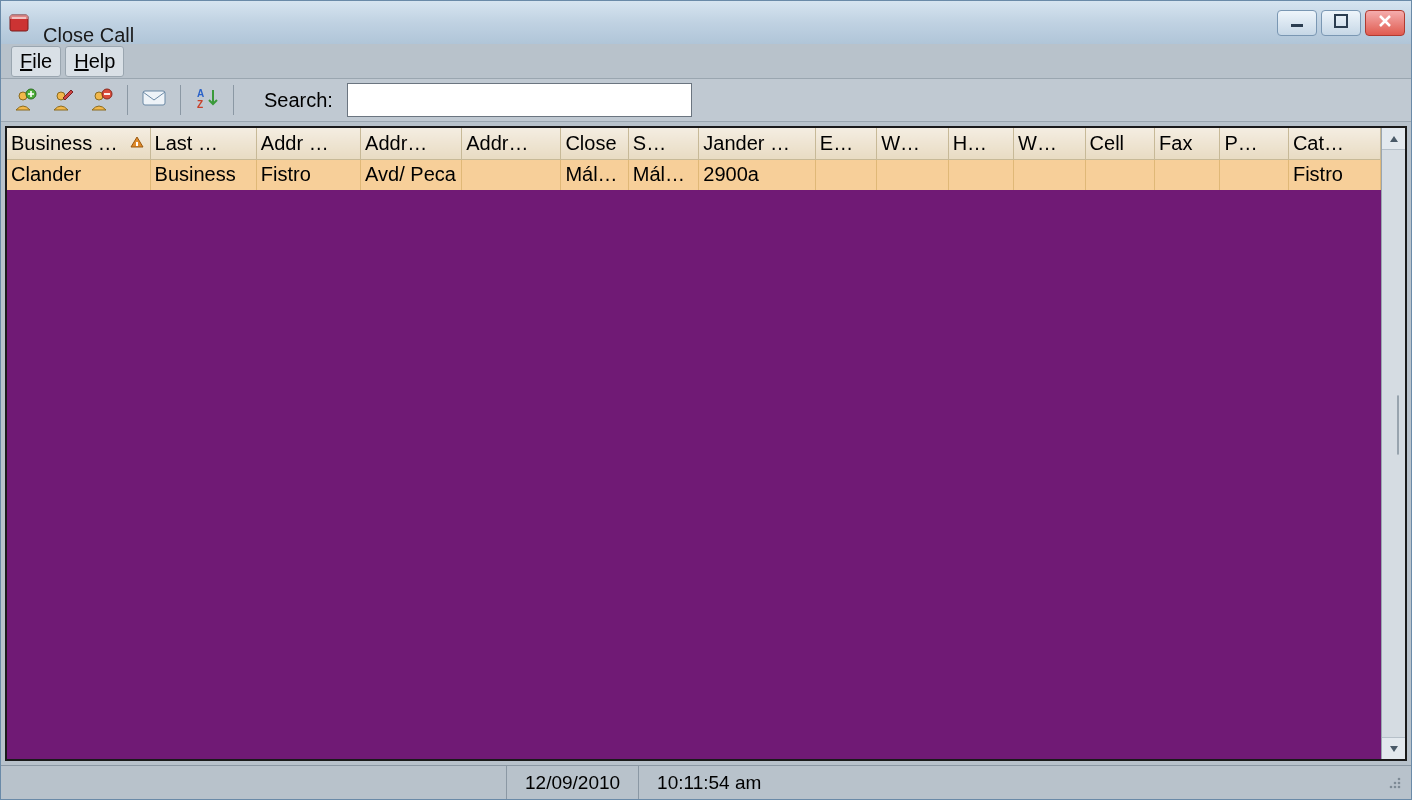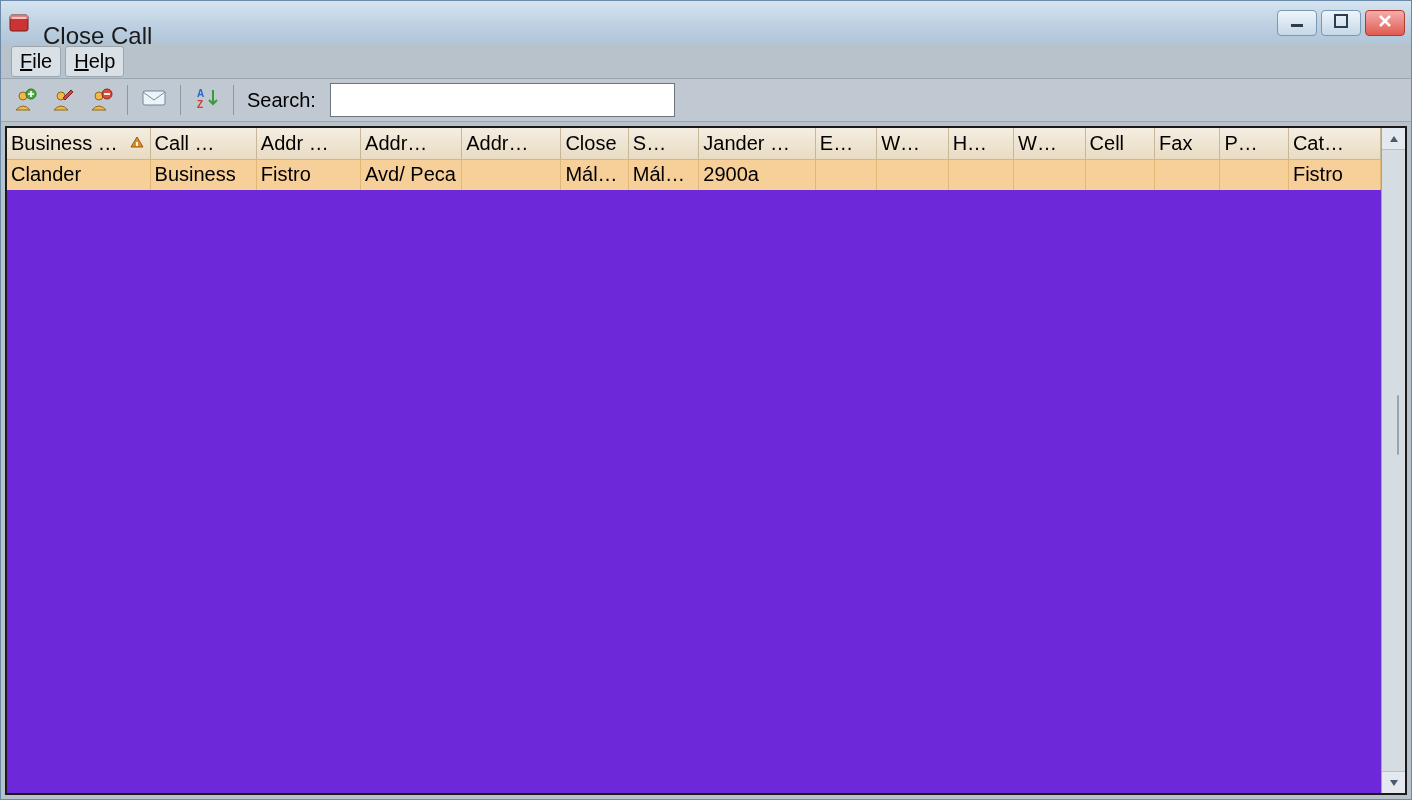--- a/index.html
+++ b/index.html
@@ -11,21 +11,21 @@
     height: 44px;
     background: linear-gradient(to bottom, #d6e4f0 0%, #c0d2e2 50%, #b0c5d8 100%);
     border: 1px solid #6a8aa8;
     border-bottom: none;
     display: flex;
     align-items: center;
     padding: 0 6px;
     position: relative;
   }
   .titlebar .app-icon { margin-right: 10px; display:flex; align-items:center; }
-  .titlebar .title { font-size: 24px; color: #1a1a1a; margin-top: 26px; }
+  .titlebar .title { font-size: 20px; color: #1a1a1a; margin-top: 26px; }
   .window-controls { margin-left: auto; display: flex; gap: 4px; }
   .win-btn {
     width: 40px; height: 26px;
     border: 1px solid #7a97b3; border-radius: 4px;
     background: linear-gradient(to bottom,#eef5fb,#c6d7e6);
     display:flex; align-items:center; justify-content:center;
     cursor: pointer;
   }
   .win-btn.close { background: linear-gradient(to bottom,#f5adad,#e05b4f); border-color:#b03a30; }
 
@@ -67,34 +67,34 @@
     align-items:center;
     padding: 0 8px;
     gap: 6px;
   }
   .tool-btn {
     width: 32px; height: 32px;
     display:flex; align-items:center; justify-content:center;
     border-radius:3px; cursor:pointer;
   }
   .tool-sep { width:1px; height:30px; background:#8b98a4; margin:0 4px; }
-  .search-lbl { font-size:20px; margin-left:3px; margin-right:8px; }
+  .search-lbl { font-size:20px; margin-left:20px; margin-right:8px; }
   .search-input {
     width: 345px; height: 34px;
     border: 1px solid #6b7580;
     background:#fff;
     font-size:18px;
     padding: 2px 6px;
   }
 
   
   .main {
     flex:1;
     margin: 4px;
-    background:#6d28d9;
+    background:#701a75;
     border: 2px solid #1a1a1a;
     display:flex;
     position:relative;
   }
   .grid-wrap { flex:1; overflow:hidden; position:relative; }
   table.grid { border-collapse: collapse; width:100%; table-layout: fixed; }
   table.grid th {
     background: linear-gradient(to bottom,#f4ede1,#e8dbc2);
     border-right: 1px solid #c7b997;
     border-bottom: 1px solid #c7b997;
@@ -271,21 +271,21 @@
             <col style="width: 64px;">
             <col style="width: 67px;">
             <col style="width: 90px;">
           </colgroup>
           <thead>
             <tr>
               <th>Business …<span class="sort-icon"><svg width="18" height="18">
                     <path d="M9 3 L15 13 L3 13 Z" fill="#e08a2a" stroke="#9a5a12"></path>
                     <rect x="8" y="8" width="2" height="4" fill="#fff"></rect>
                   </svg></span></th>
-              <th>Call …</th>
+              <th>Last …</th>
               <th>Addr …</th>
               <th>Addr…</th>
               <th>Addr…</th>
               <th>Close</th>
               <th>S…</th>
               <th>Jander …</th>
               <th>E…</th>
               <th>W…</th>
               <th>H…</th>
               <th>W…</th>
@@ -327,14 +327,31 @@
         <div class="thumb"></div>
       </div>
       <div class="arrow down">
           <svg width="12" height="12">
             <path d="M6 9 L10 3 L2 3 Z" fill="#4a5a68"></path>
           </svg>
         </div>
     </div>
   </div>
 
+  <div class="statusbar">
+    <div class="status-spacer-left"></div>
+    <div class="status-cell">12/09/2010</div>
+    <div class="status-cell">10:11:54 am</div>
+    <div class="grip">
+      <svg width="20" height="20">
+          <g fill="#7d8a95">
+            <circle cx="16" cy="8" r="1.3"></circle>
+            <circle cx="12" cy="12" r="1.3"></circle>
+            <circle cx="16" cy="12" r="1.3"></circle>
+            <circle cx="8" cy="16" r="1.3"></circle>
+            <circle cx="12" cy="16" r="1.3"></circle>
+            <circle cx="16" cy="16" r="1.3"></circle>
+          </g>
+        </svg>
+    </div>
+  </div>
 
 </div>
 
 </body></html>

